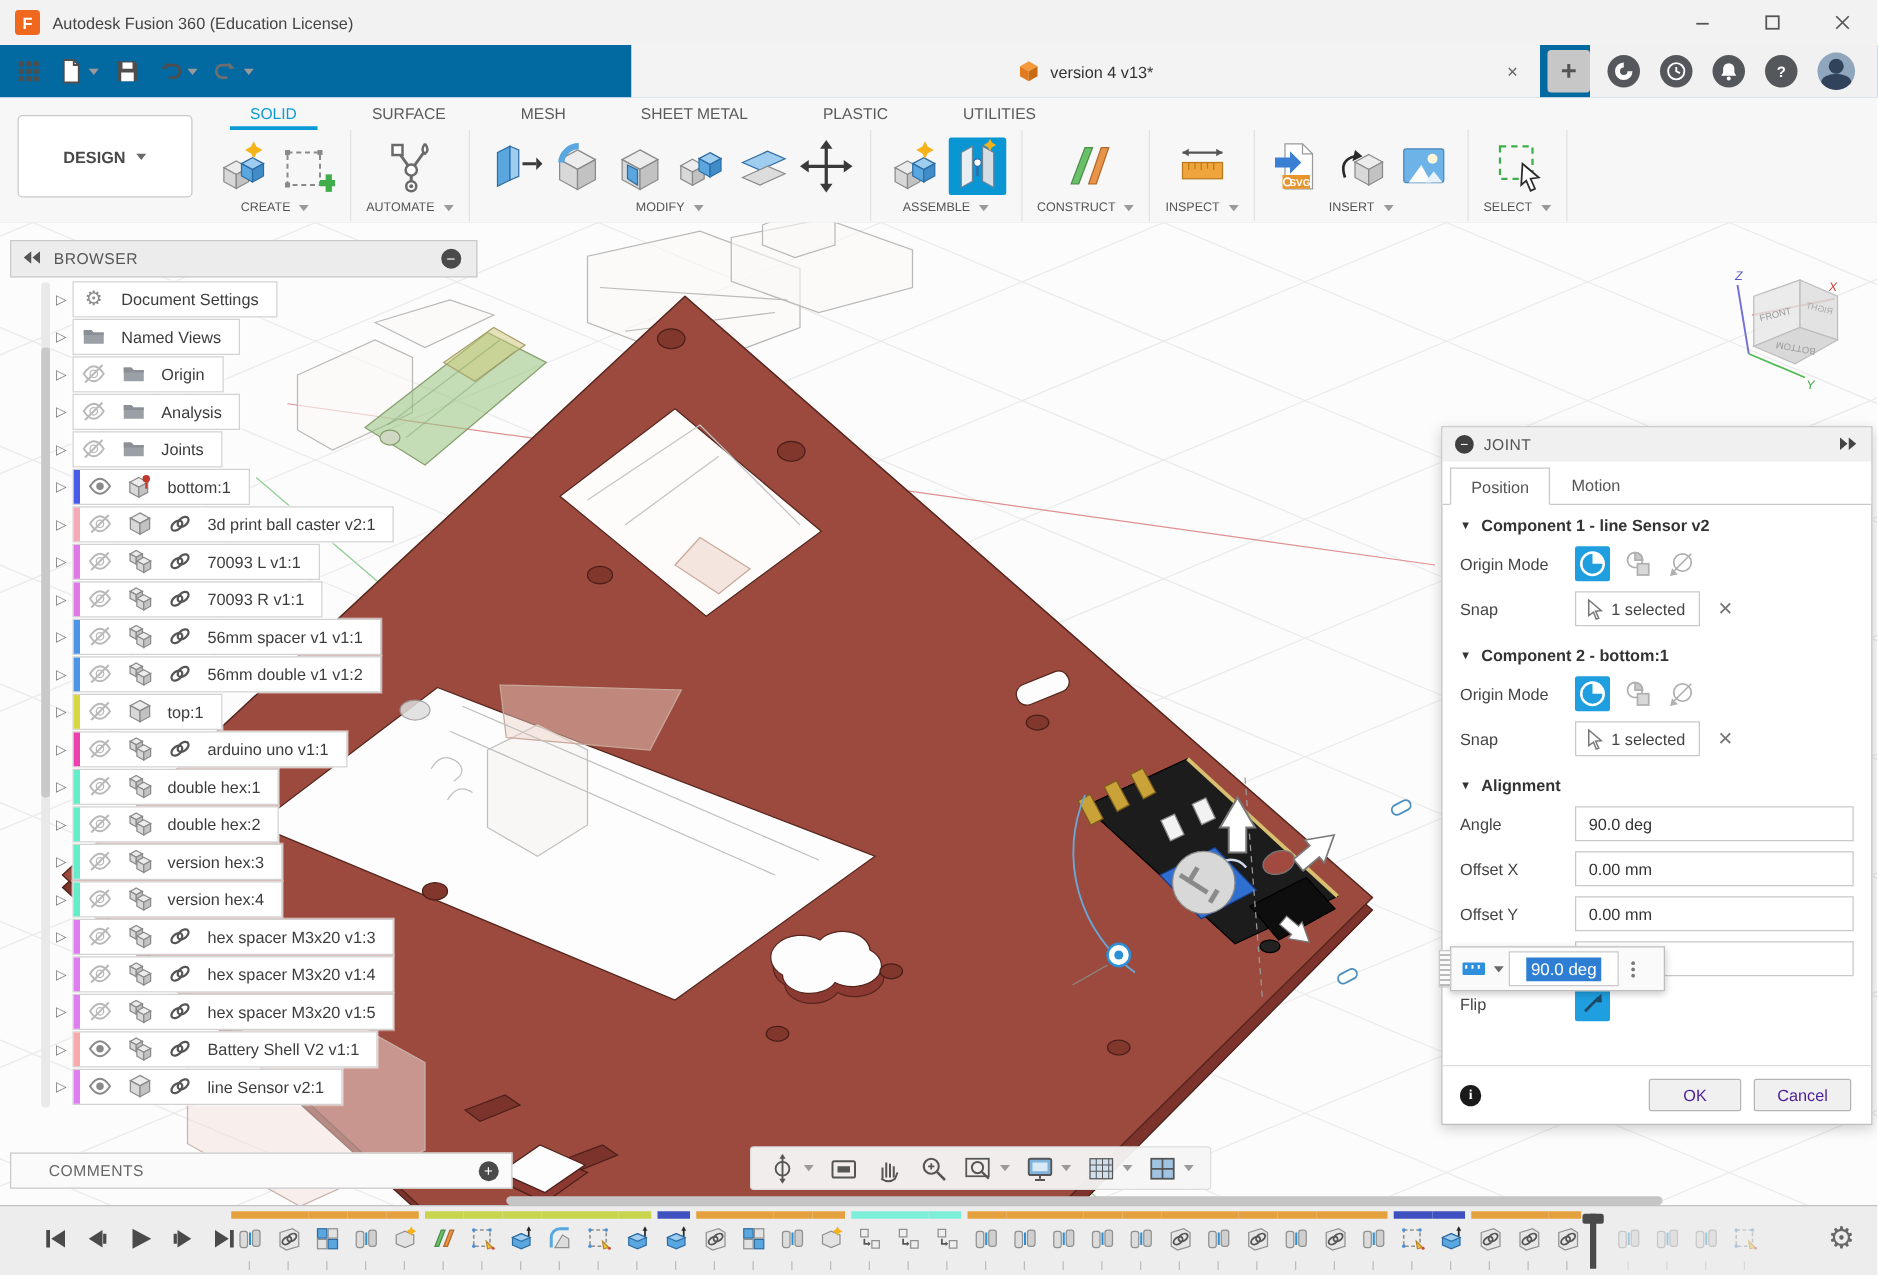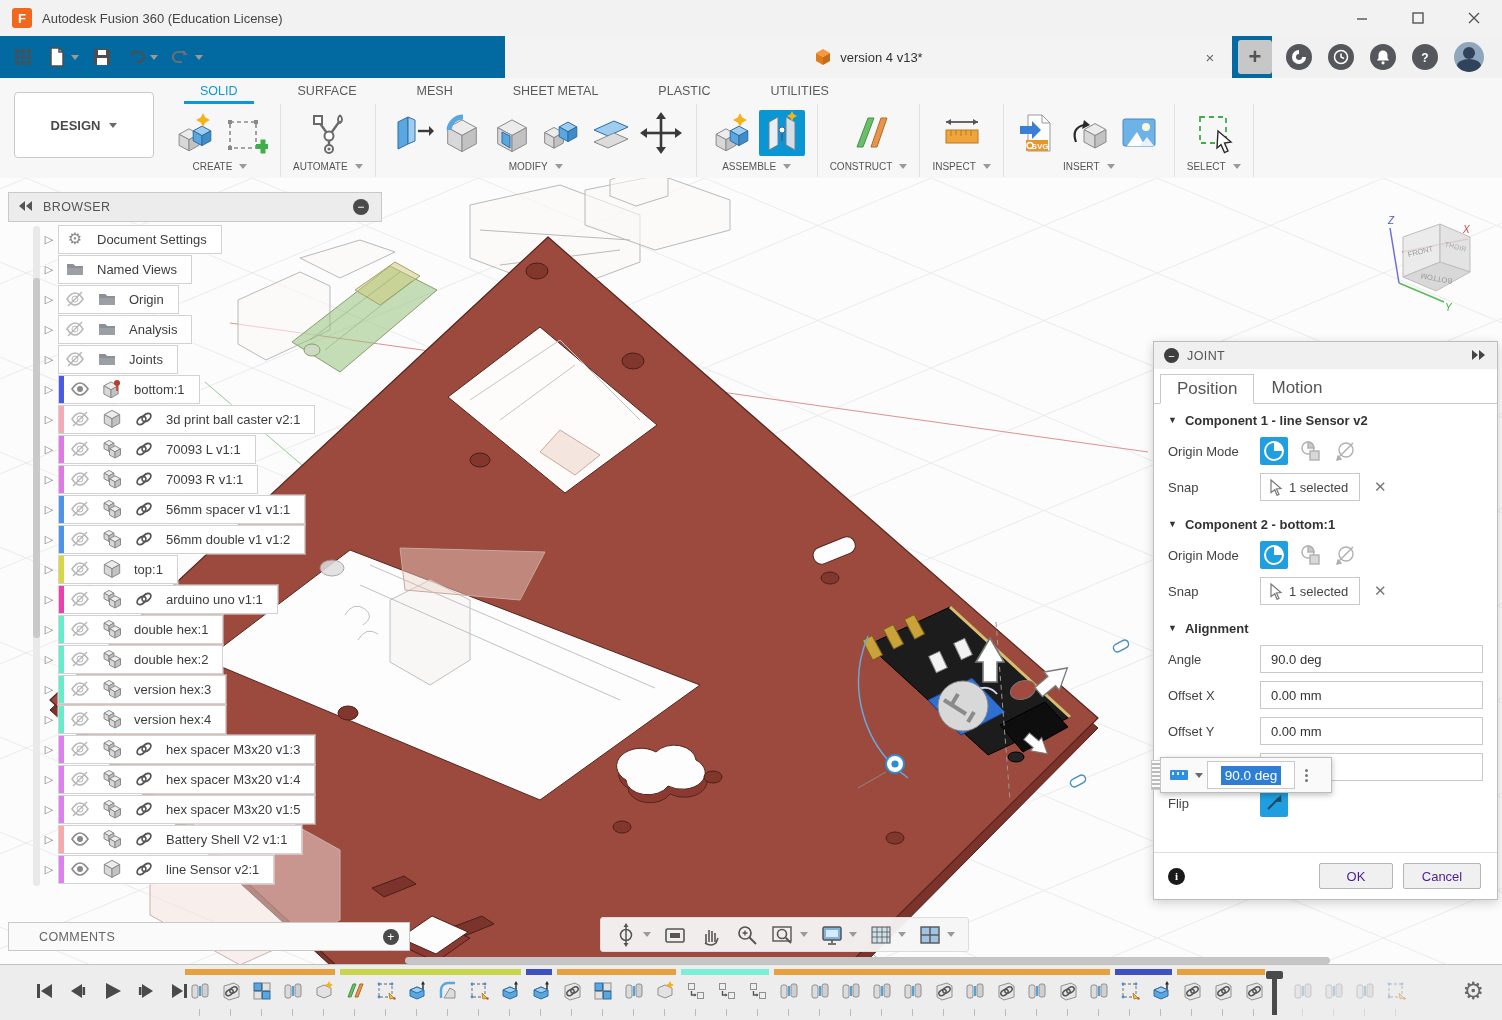--- a/index.html
+++ b/index.html
@@ -59,21 +59,21 @@
   
   .navbar{position:absolute;left:600px;top:739px;height:33px;background:rgba(246,246,246,.95);border:1px solid #ddd;border-radius:3px;display:flex;align-items:center;padding:0 8px;gap:2px;z-index:5;}
   .nbtn{display:flex;align-items:center;padding:0 5px;height:30px;color:#555;}
   
   .jdlg{position:absolute;left:1153px;top:163px;width:343px;height:557px;background:#fff;border:1px solid #bdbdbd;box-shadow:0 3px 10px rgba(0,0,0,.18);z-index:7;font-size:13px;color:#444;}
   .jd-head{position:absolute;left:0;top:0;right:0;height:27px;background:#f0f0f0;border-bottom:1px solid #d6d6d6;display:flex;align-items:center;}
   .jd-title{font-size:12.5px;color:#555;letter-spacing:.4px;margin-left:8px;}
   .jd-min{width:15px;height:15px;border-radius:50%;background:#3f3f3f;color:#fff;display:flex;align-items:center;justify-content:center;font-size:11px;margin-left:10px;}
   .jd-exp{position:absolute;right:10px;color:#444;}
   .jd-tabs{position:absolute;left:0;top:27px;right:0;height:34px;border-bottom:1px solid #c9c9c9;display:flex;align-items:flex-end;padding-left:6px;background:#fff;}
-  .jd-tab{height:28px;display:flex;align-items:center;padding:0 16px;font-size:17px;color:#555;border:1px solid transparent;}
+  .jd-tab{height:28px;display:flex;align-items:center;padding:0 16px;font-size:13px;color:#555;border:1px solid transparent;}
   .jd-tab.active{background:#fff;border-color:#c9c9c9;border-bottom:1px solid #fff;margin-bottom:-1px;}
   .jd-body{position:absolute;left:0;top:61px;right:0;bottom:46px;padding:6px 14px 0 14px;overflow:hidden;}
   .jsec{display:flex;align-items:center;gap:8px;font-weight:bold;font-size:13px;color:#333;height:18px;margin-top:14px;}
   .jsec:first-child{margin-top:2px;}
   .jsec .tri{font-size:9px;color:#333;}
   .jrow{display:flex;align-items:center;height:28px;margin-top:8px;}
   .jlabel{width:92px;color:#444;flex:0 0 92px;}
   .jfield{flex:1;height:26px;border:1px solid #c9c9c9;background:#fff;display:flex;align-items:center;padding-left:10px;color:#333;}
   .jsnap{width:92px;height:26px;border:1px solid #c9c9c9;background:#fff;display:flex;align-items:center;gap:4px;padding-left:6px;flex:0 0 auto;}
   .jx{margin-left:14px;color:#777;font-size:15px;}

